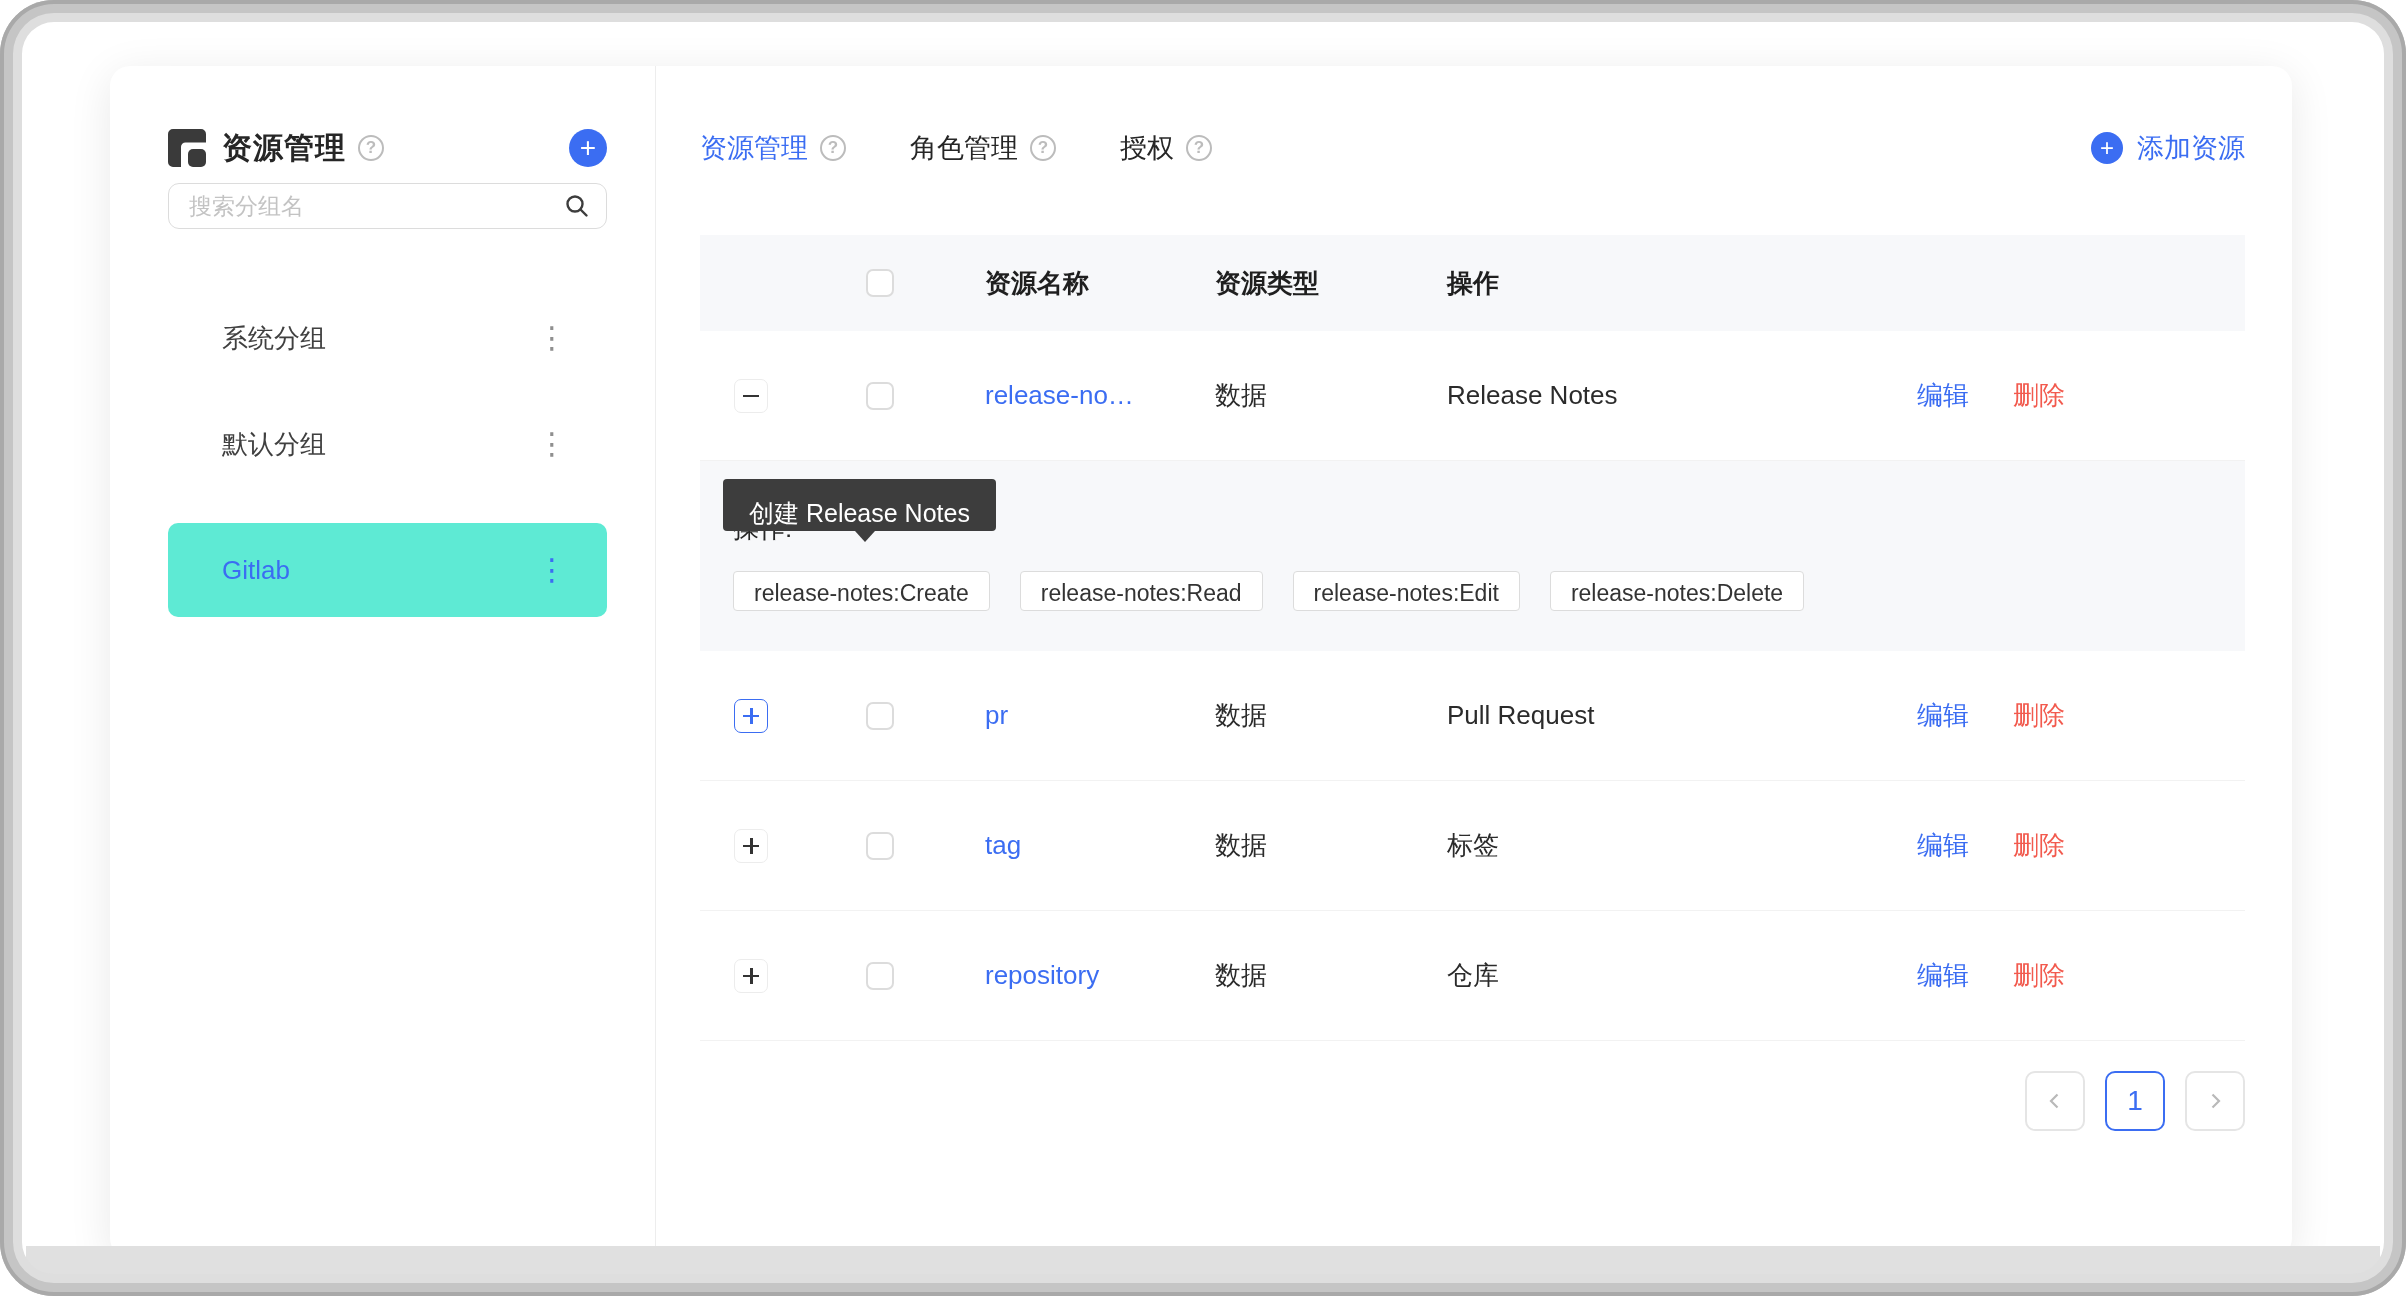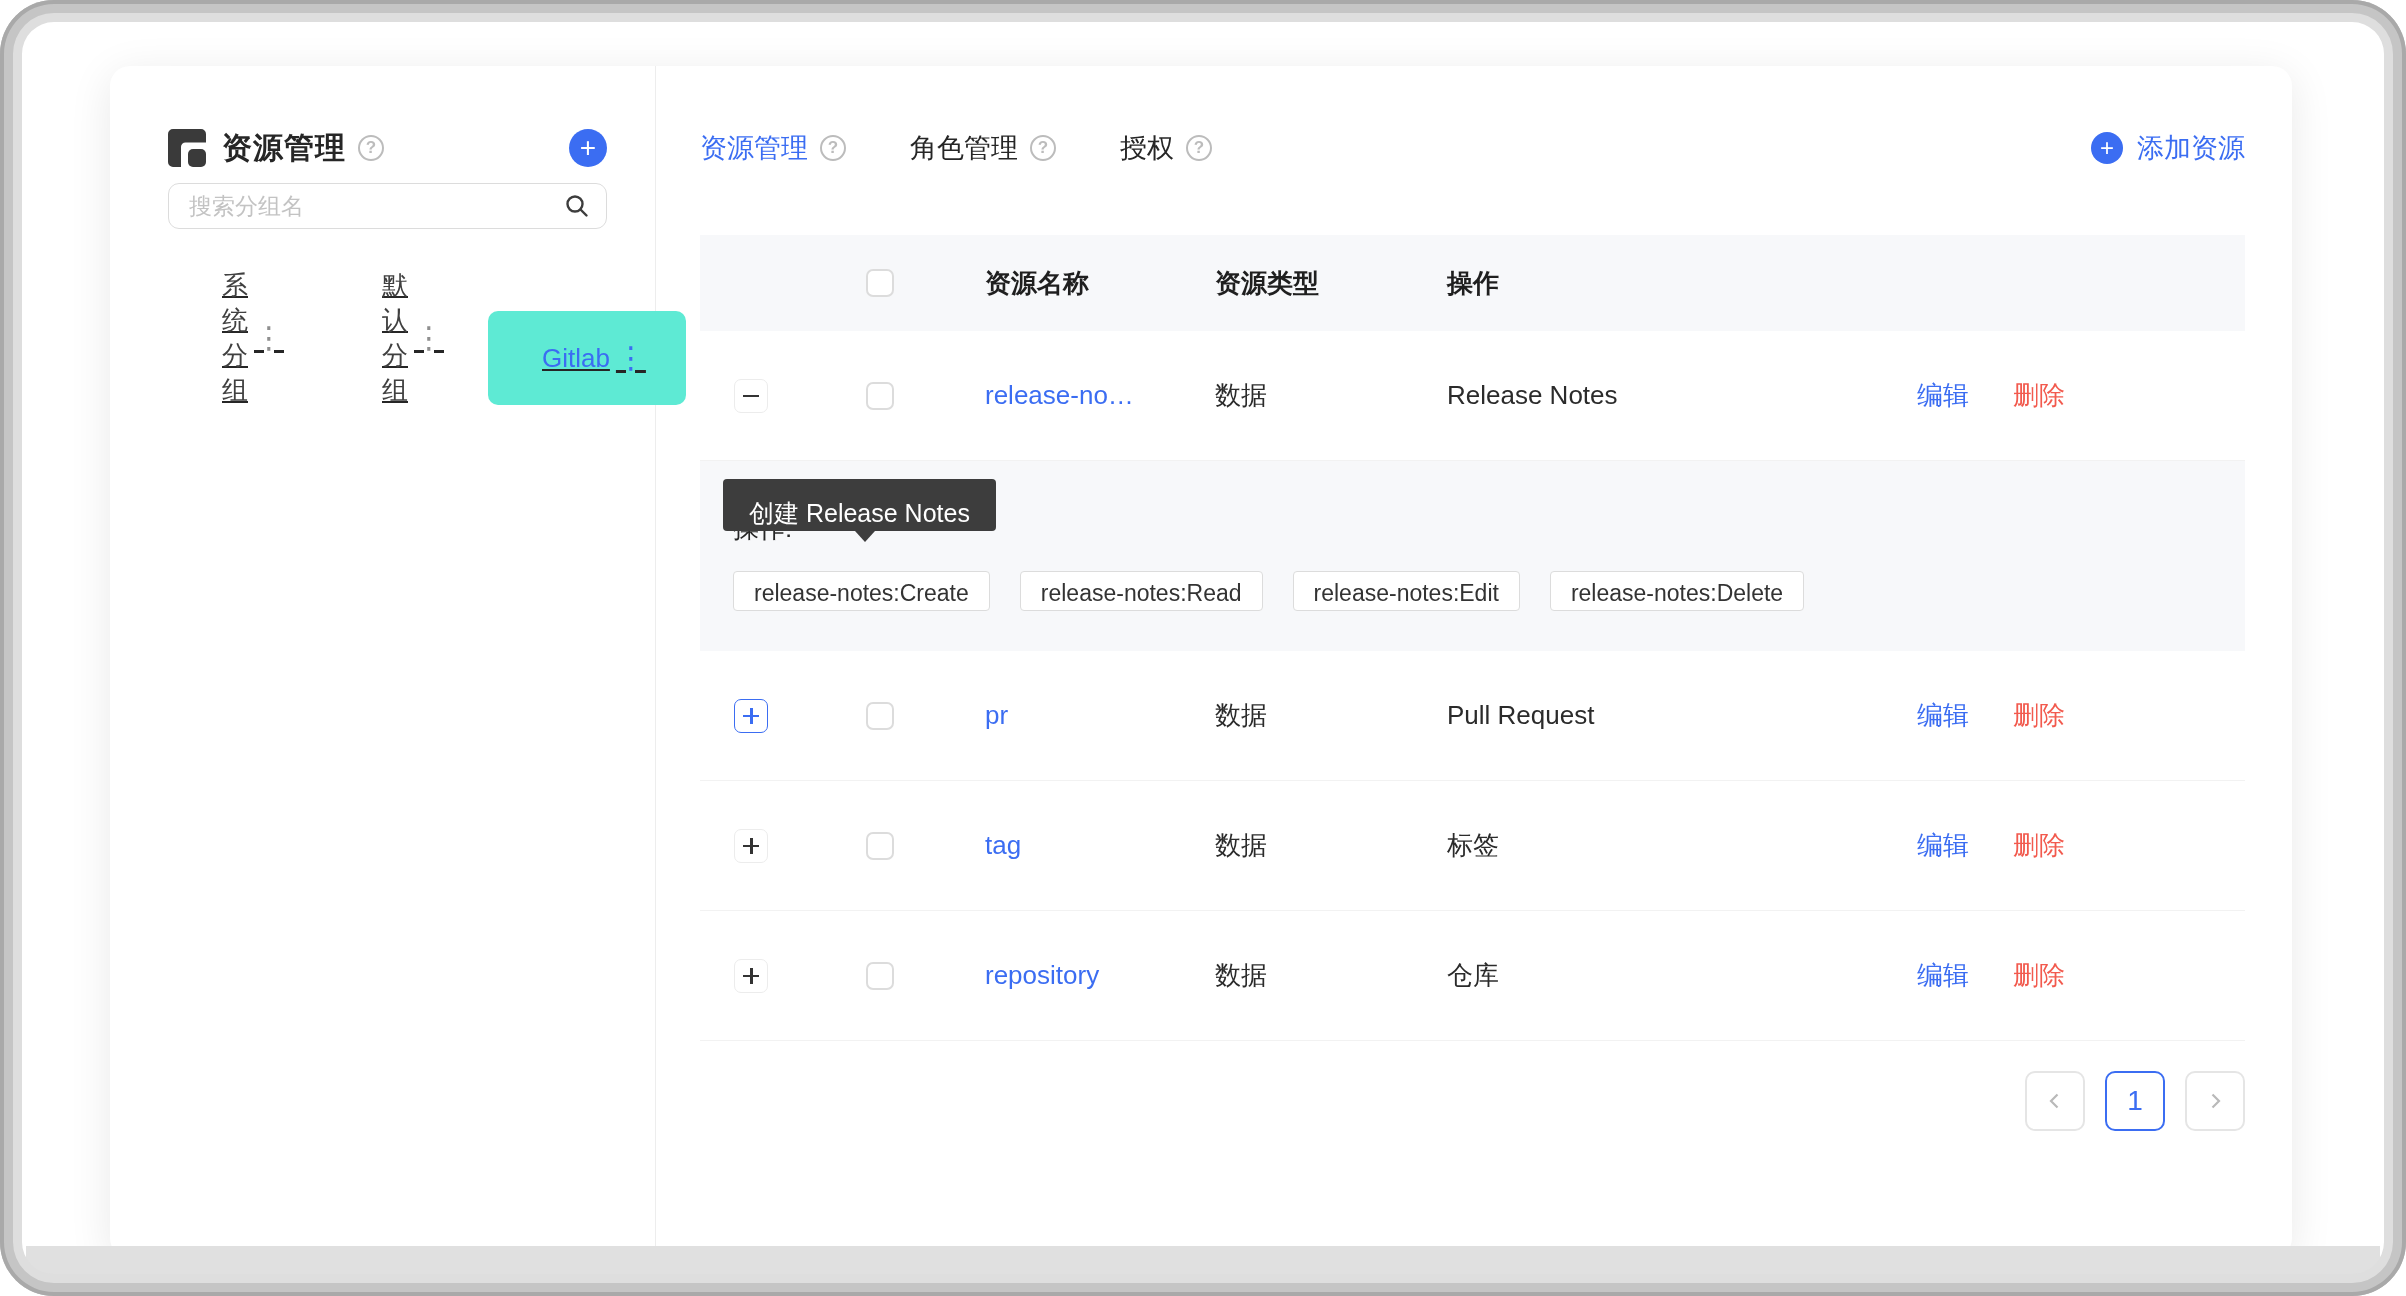--- a/index.html
+++ b/index.html
@@ -39,21 +39,21 @@
     cursor:pointer; flex:none; }
   .sb-plus { margin-left:auto; }
 
   .search { margin-top:15px; height:46px; border:1px solid #dcdcdc; border-radius:11px;
     display:flex; align-items:center; padding:0 16px 0 20px; background:#fff; }
   .search input { flex:1; border:none; outline:none; font-size:23px; color:#333; min-width:0;
     font-family:inherit; background:transparent; }
   .search input::placeholder { color:#c3c3c3; }
   .search svg { flex:none; margin-left:10px; }
 
-  .group-list { list-style:none; margin-top:62px; display:flex; flex-direction:row; gap:4px;text-decoration:underline; }
+  .group-list { list-style:none; margin-top:62px; display:flex; flex-direction:column; gap:12px; }
   .group-item { height:94px; border-radius:10px; display:flex; align-items:center;
     padding:0 34px 0 54px; font-size:26px; color:#404040; cursor:pointer; }
   .group-item.selected { background:#5eead4; color:#3b6df2;margin-top:20px; }
   .kebab { margin-left:auto; font-size:30px; color:#8f8f8f; line-height:1; letter-spacing:0;
     cursor:pointer; padding:6px; }
   .group-item.selected .kebab { color:#3b6df2; }
 
   
   .main { flex:1; padding:0 47px 0 44px; position:relative; min-width:0; }
   .main-header { margin-top:62px; height:40px; display:flex; align-items:center; }

